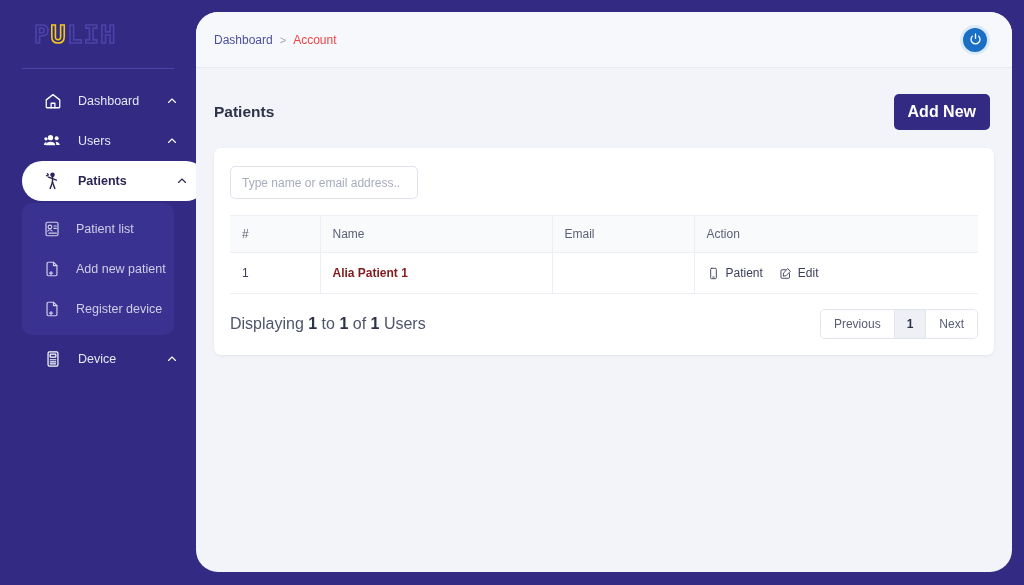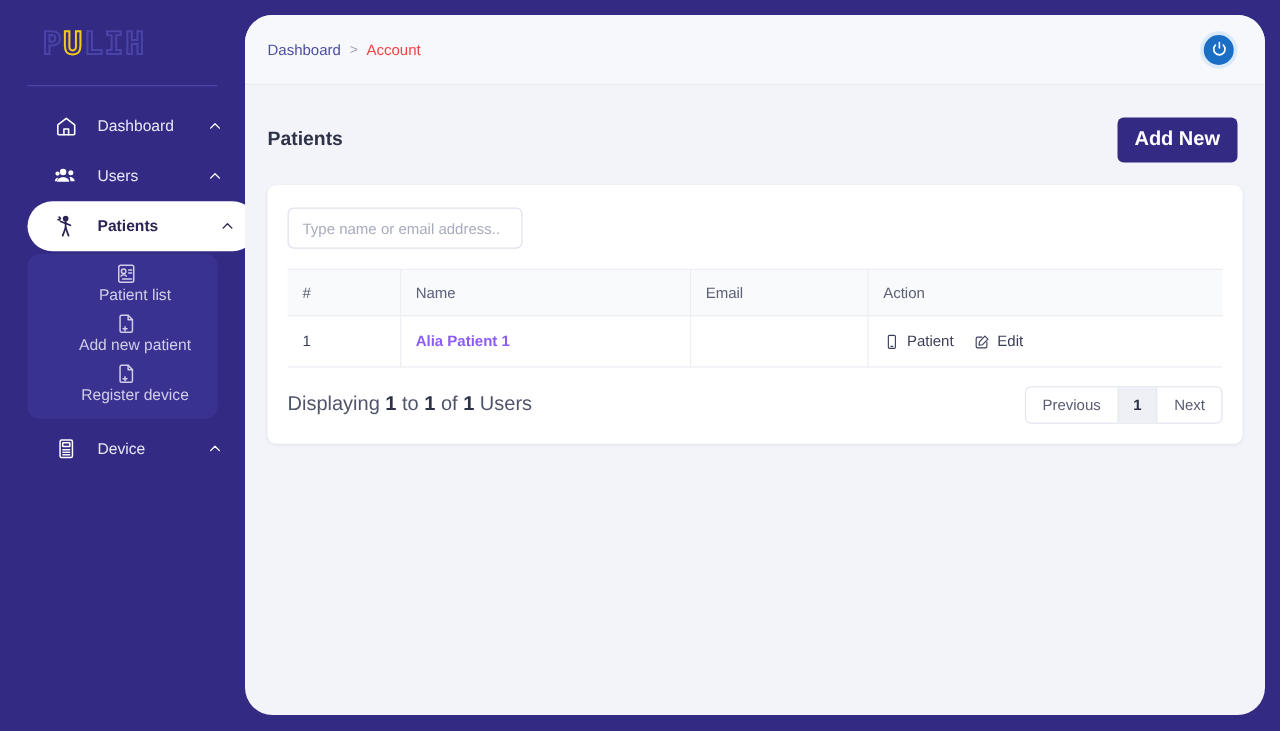--- a/index.html
+++ b/index.html
@@ -104,21 +104,20 @@
     padding: 6px 0;
   }
   .sub-item {
     display: flex;
     align-items: center;
     height: 40px;
     padding-left: 20px;
     color: #cfcde8;
     font-size: 12.5px;
     cursor: pointer;
-    flex-direction: column;
   }
   .sub-item .nv-icon {
     width: 20px; height: 20px;
     display: flex; align-items: center; justify-content: center;
     margin-right: 14px;
     flex: none;
   }
 
   
   #main {
@@ -236,21 +235,21 @@
     border-bottom: 1px solid #eceef4;
     border-right: 1px solid #eceef4;
   }
   tbody td:last-child { border-right: none; }
 
   .col-num   { width: 90px; }
   .col-name  { width: 232px; }
   .col-email { width: 142px; }
 
   .name-link {
-    color: #8b5cf6;
+    color: #7f1d1d;
     font-weight: 700;
     text-decoration: none;
     cursor: pointer;
   }
 
   .action-cell { display: flex; align-items: center; gap: 16px; }
   .action-btn {
     display: flex;
     align-items: center;
     gap: 6px;

